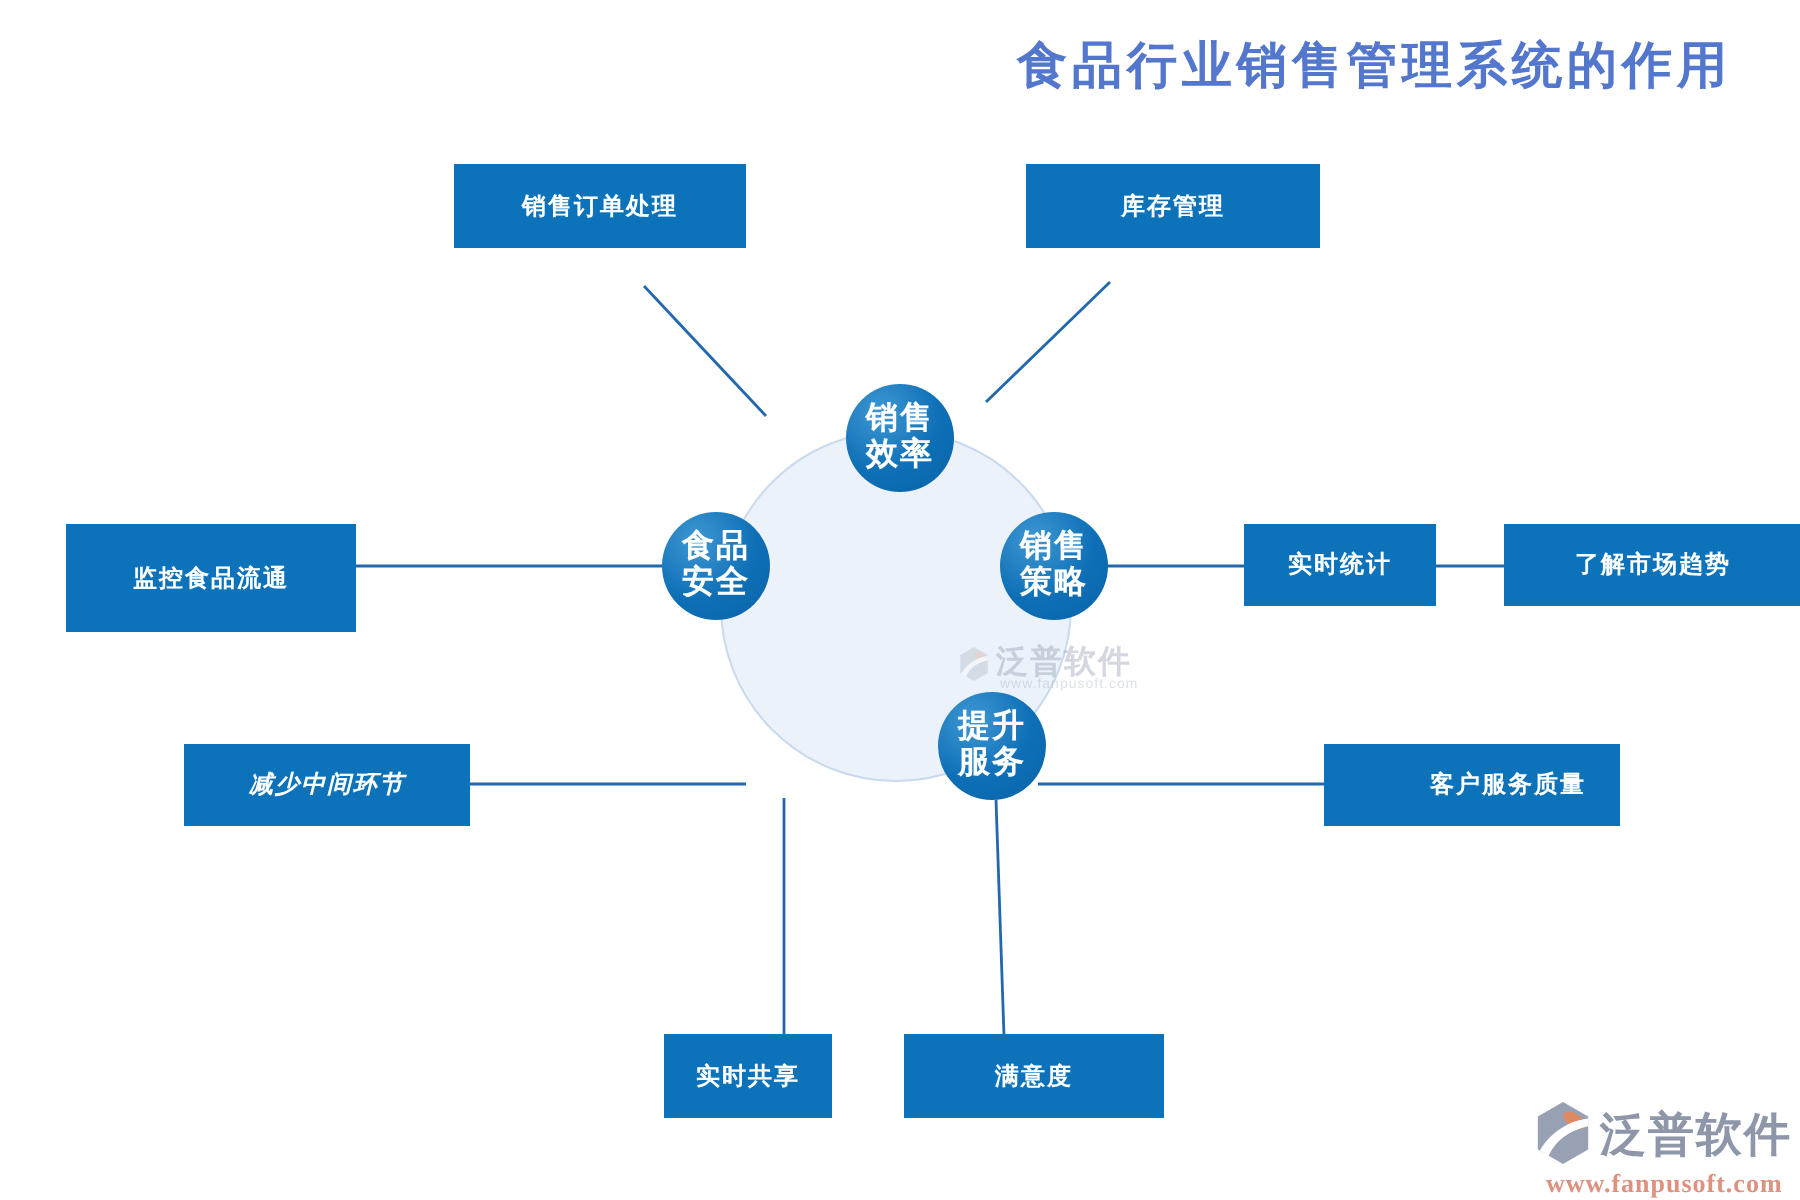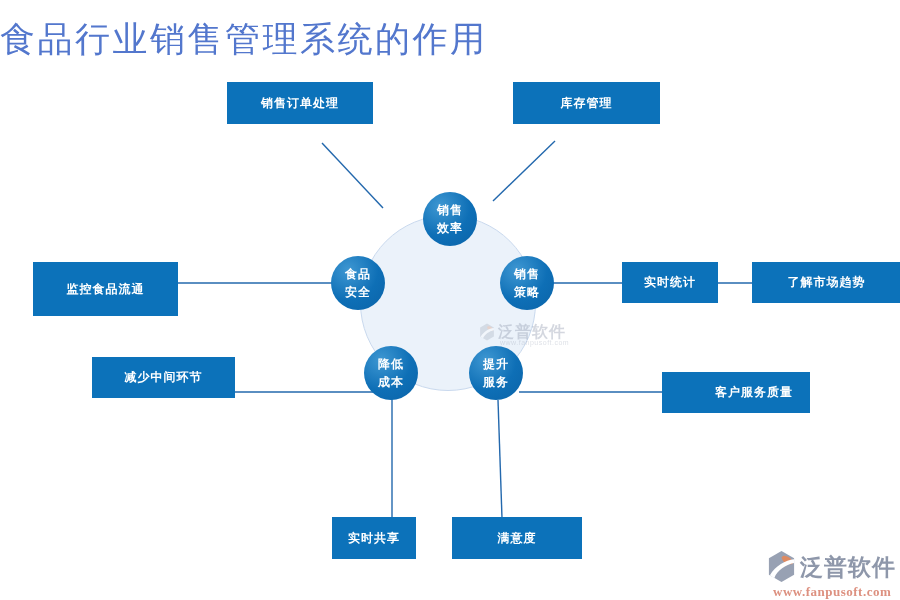--- a/index.html
+++ b/index.html
@@ -12,23 +12,23 @@
     height: 600px;
     background: #ffffff;
     overflow: hidden;
   }
 
   .page-title {
     position: absolute;
     top: 16px;
     left: 0;
     width: 866px;
-    text-align: left;
-    font-size: 35px;
-    font-weight: normal;
+    text-align: right;
+    font-size: 25px;
+    font-weight: bold;
     letter-spacing: 2.5px;
     color: #5377cd;
   }
 
   svg.connectors {
     position: absolute;
     left: 0; top: 0;
     width: 900px; height: 600px;
   }
   svg.connectors line {
@@ -69,21 +69,21 @@
     letter-spacing: 0.5px;
     white-space: nowrap;
   }
 
   .node {
     position: absolute;
     width: 54px; height: 54px;
     border-radius: 50%;
     background: radial-gradient(circle at 32% 26%, #3e97d2 0%, #0e6fb6 55%, #0a63a8 100%);
     color: #ffffff;
-    font-size: 12px;
+    font-size: 16px;
     font-weight: bold;
     display: flex;
     flex-direction: column;
     align-items: center;
     justify-content: center;
     line-height: 18px;
     letter-spacing: 1px;
     text-align: center;
   }
   .node-efficiency { left: 423px; top: 192px; }
@@ -103,21 +103,21 @@
     align-items: center;
     justify-content: center;
     text-align: center;
     white-space: nowrap;
   }
   .box-order         { left: 227px; top: 82px;  width: 146px; height: 42px; }
   .box-inventory     { left: 513px; top: 82px;  width: 147px; height: 42px; }
   .box-monitor       { left: 33px;  top: 262px; width: 145px; height: 54px; }
   .box-stats         { left: 622px; top: 262px; width: 96px;  height: 41px; }
   .box-trends        { left: 752px; top: 262px; width: 149px; height: 41px; }
-  .box-intermediary  { left: 92px;  top: 357px; width: 143px; height: 41px; }
+  .box-intermediary  { left: 92px;  top: 372px; width: 143px; height: 41px; font-style: italic; }
   .box-customer      { left: 662px; top: 372px; width: 148px; height: 41px; padding-left: 36px; }
   .box-sharing       { left: 332px; top: 517px; width: 84px;  height: 42px; }
   .box-satisfaction  { left: 452px; top: 517px; width: 130px; height: 42px; }
 
   .footer-watermark {
     position: absolute;
     left: 766px; top: 550px;
     width: 132px;
   }
   .footer-watermark .fw-row {
@@ -179,24 +179,20 @@
     <span>效率</span>
   </div>
   <div class="node node-safety">
     <span>食品</span>
     <span>安全</span>
   </div>
   <div class="node node-strategy">
     <span>销售</span>
     <span>策略</span>
   </div>
-  <div class="node node-cost">
-    <span>降低</span>
-    <span>成本</span>
-  </div>
   <div class="node node-service">
     <span>提升</span>
     <span>服务</span>
   </div>
 
   <div class="dbox box-order">销售订单处理</div>
   <div class="dbox box-inventory">库存管理</div>
   <div class="dbox box-monitor">监控食品流通</div>
   <div class="dbox box-stats">实时统计</div>
   <div class="dbox box-trends">了解市场趋势</div>

